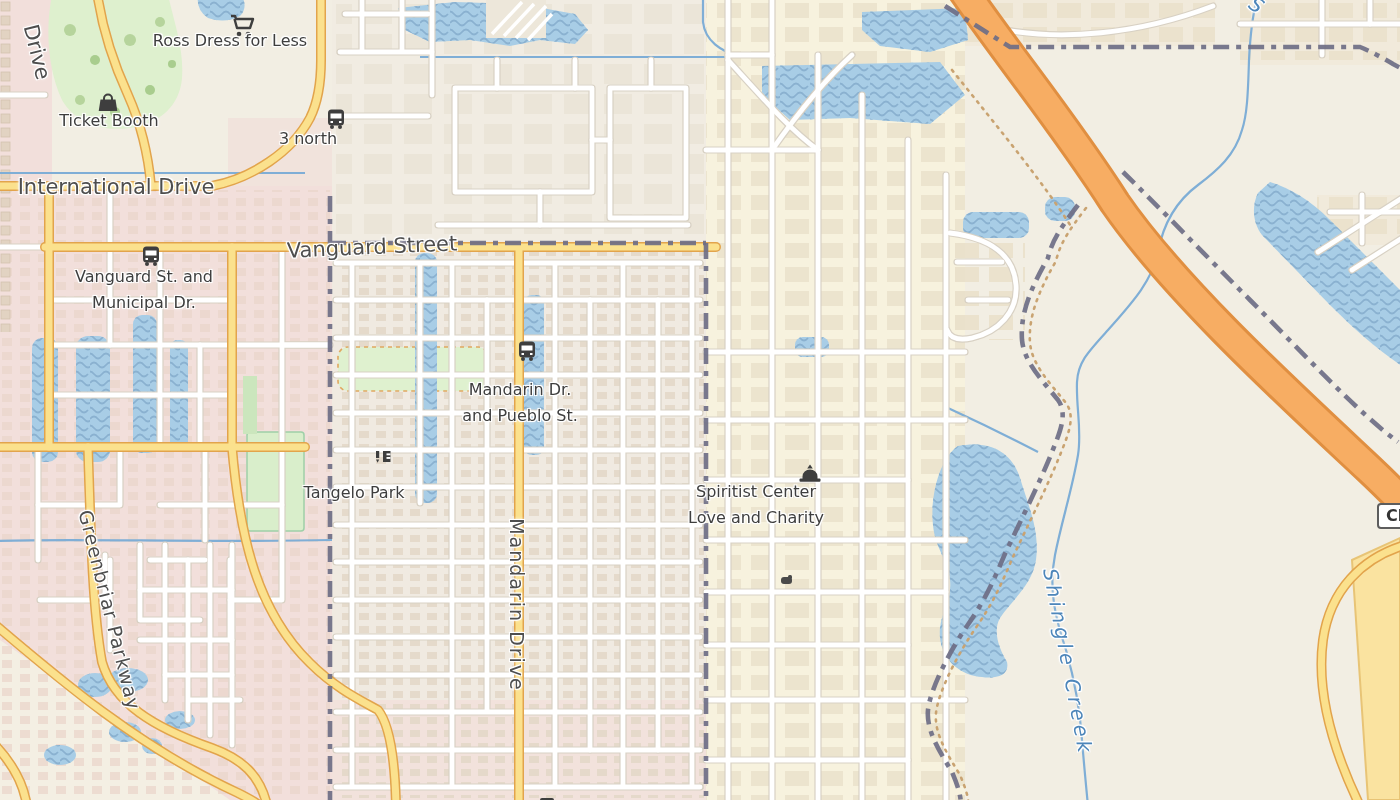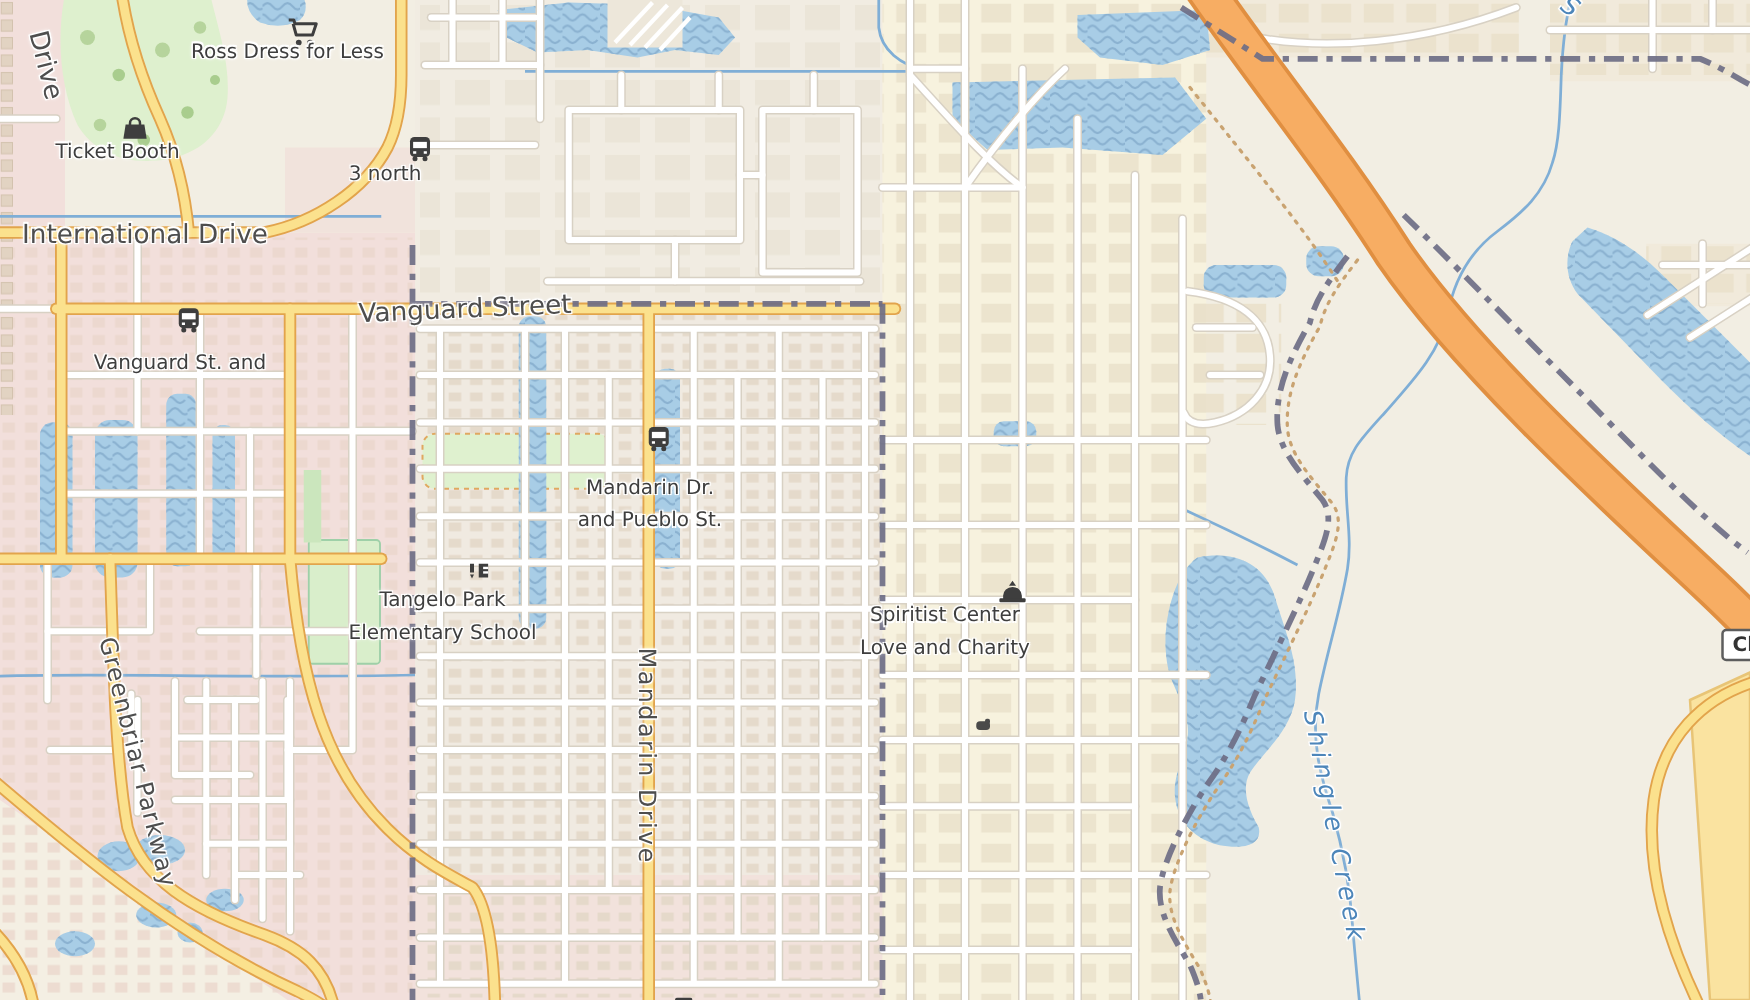--- a/index.html
+++ b/index.html
@@ -347,36 +347,36 @@
 </div>
 <div class="ic" style="left:540px;top:798px">
   <svg width="14" height="8" viewBox="0 0 14 8">
         <rect width="14" height="8" rx="2" fill="#3E3E3E"></rect>
       </svg>
 </div>
 
 <div class="lbl" style="left:230px;top:41px">
   <span>Ross Dress for Less</span>
 </div>
-<div class="lbl" style="left:94px;top:121px">
+<div class="lbl" style="left:109px;top:121px">
   <span>Ticket Booth</span>
 </div>
 <div class="lbl" style="left:308px;top:139px">
   <span>3 north</span>
 </div>
 <div class="lbl" style="left:144px;top:290px">
   <span>Vanguard St. and</span>
+  <span>Municipal Dr.</span>
 </div>
 <div class="lbl" style="left:520px;top:403px">
   <span>Mandarin Dr.</span>
   <span>and Pueblo St.</span>
 </div>
 <div class="lbl" style="left:354px;top:493px">
   <span>Tangelo Park</span>
-  <span>Elementary School</span>
 </div>
 <div class="lbl" style="left:756px;top:505px">
   <span>Spiritist Center</span>
   <span>Love and Charity</span>
 </div>
 
 <div class="lbl street" style="left:116px;top:187px;font-size:21px">
   <span>International Drive</span>
 </div>
 <div class="lbl street" style="left:372px;top:247px;transform:translate(-50%,-50%) rotate(-2.5deg);font-size:21px">

